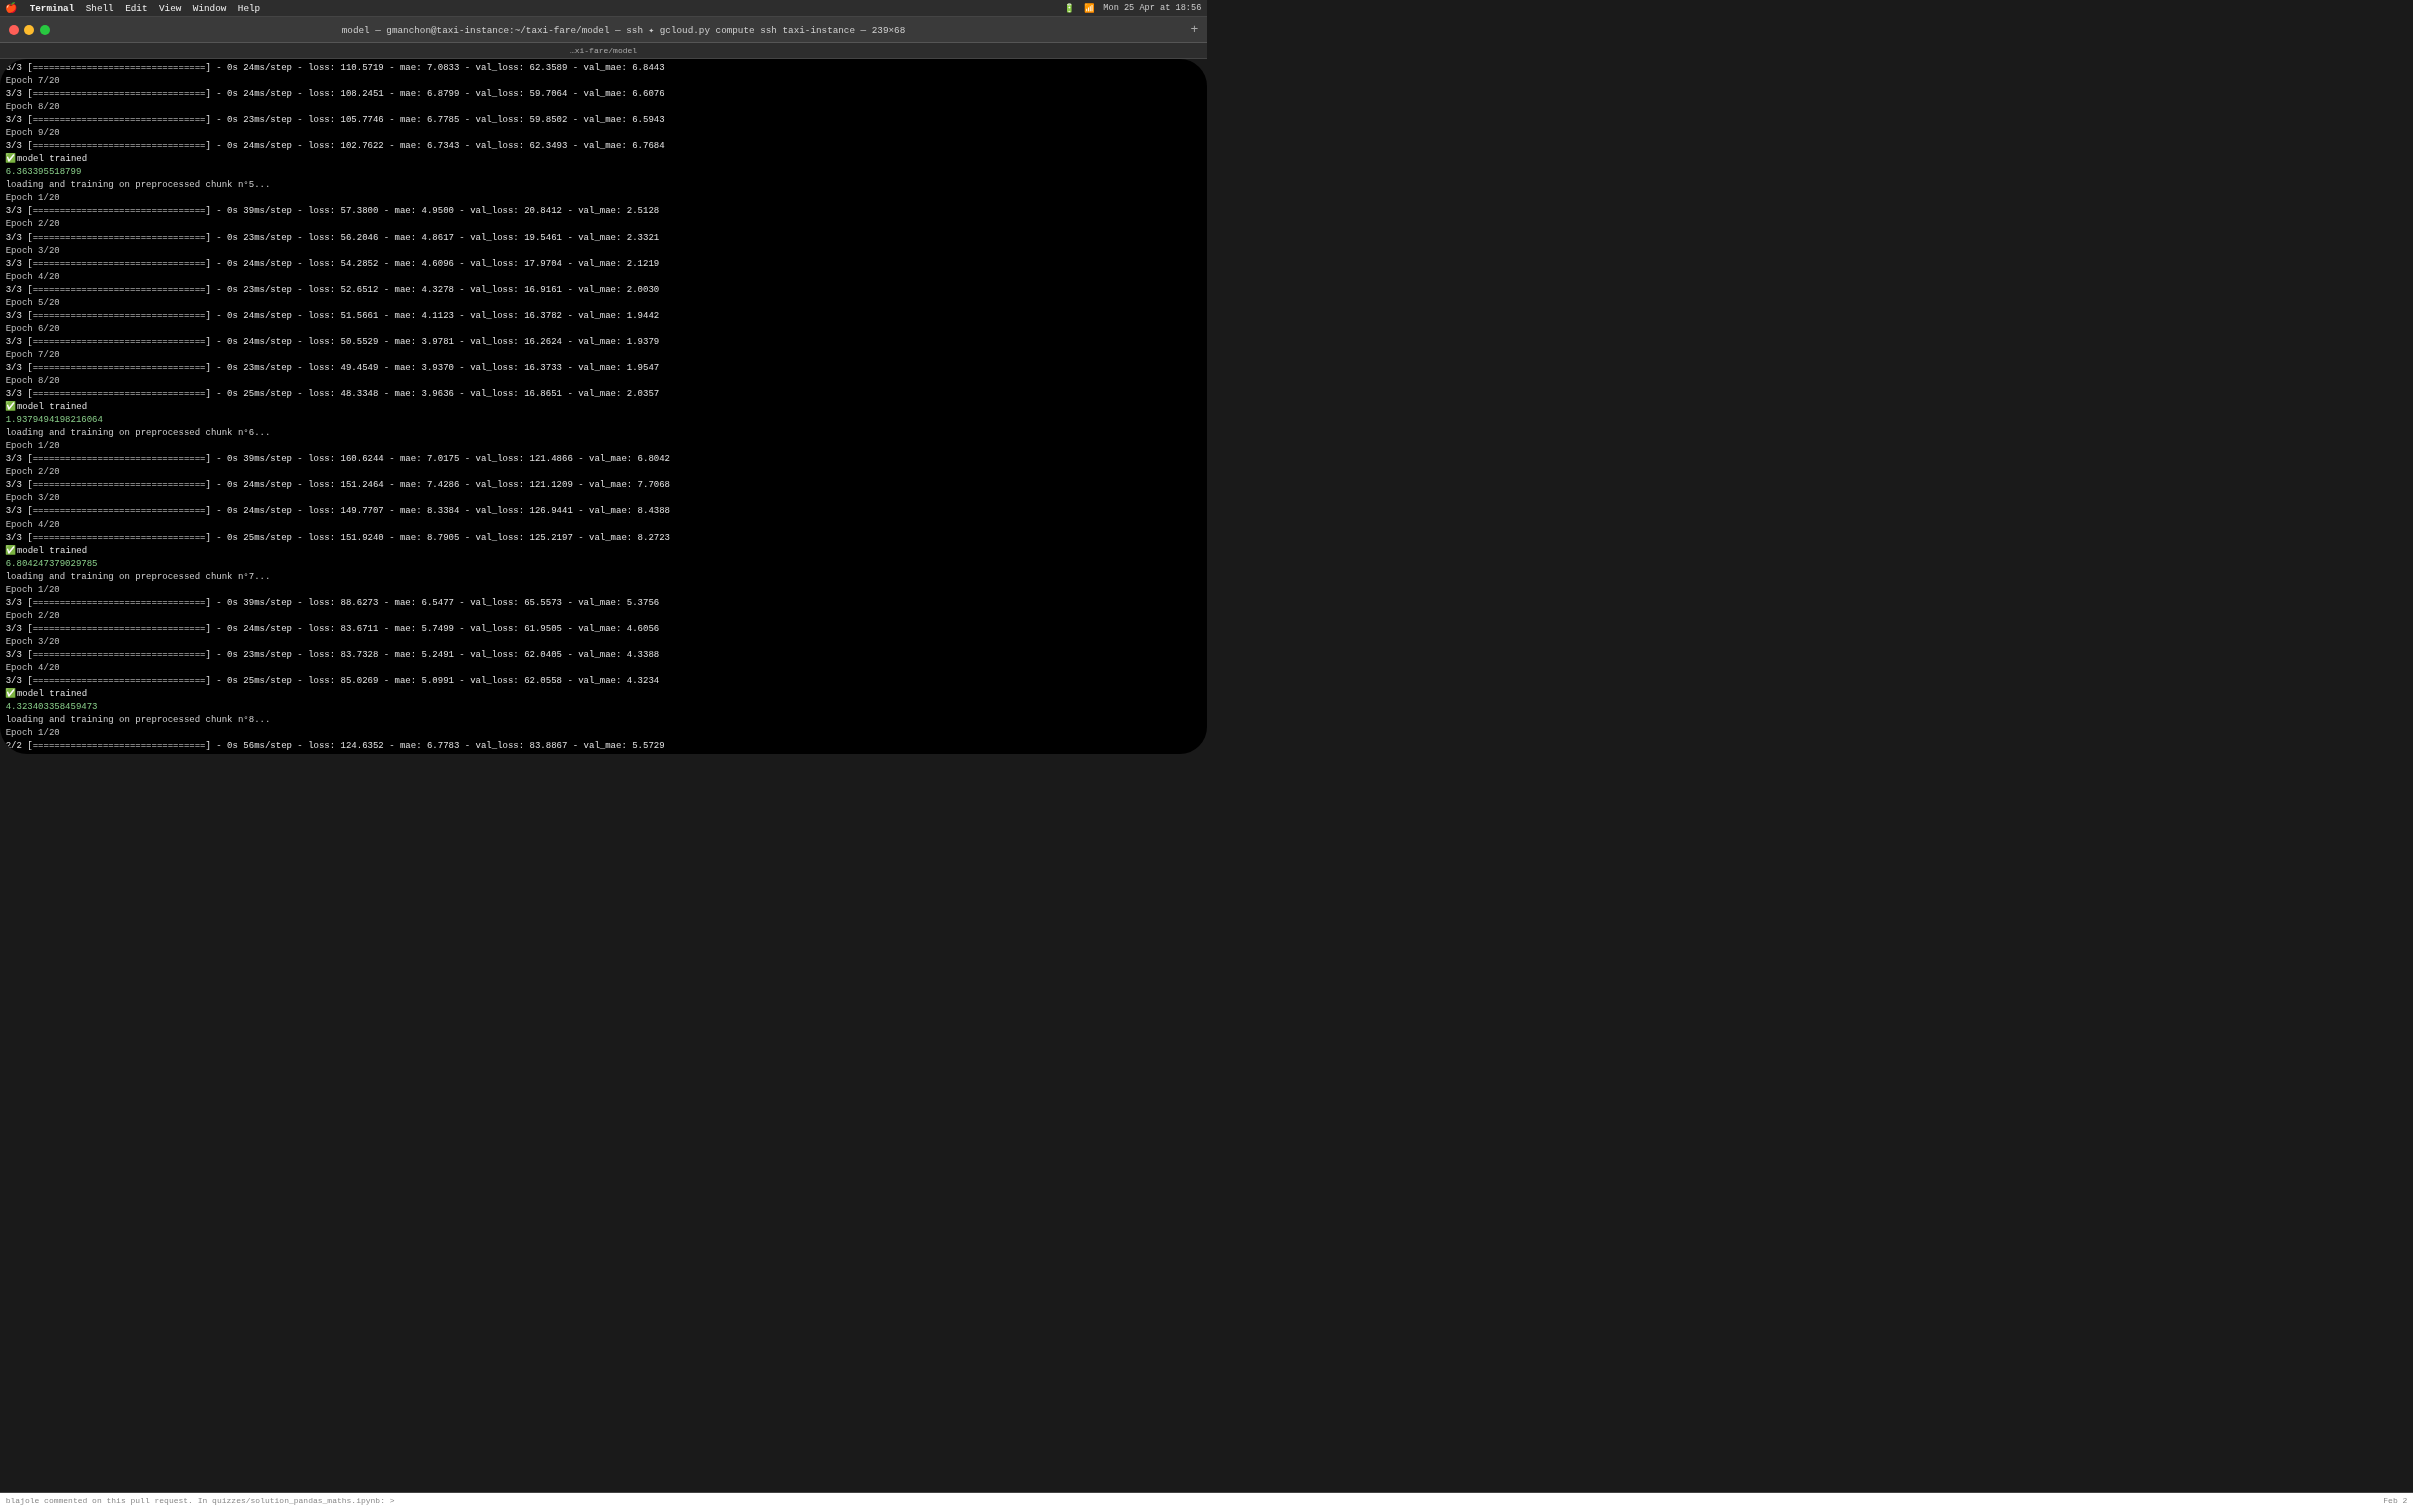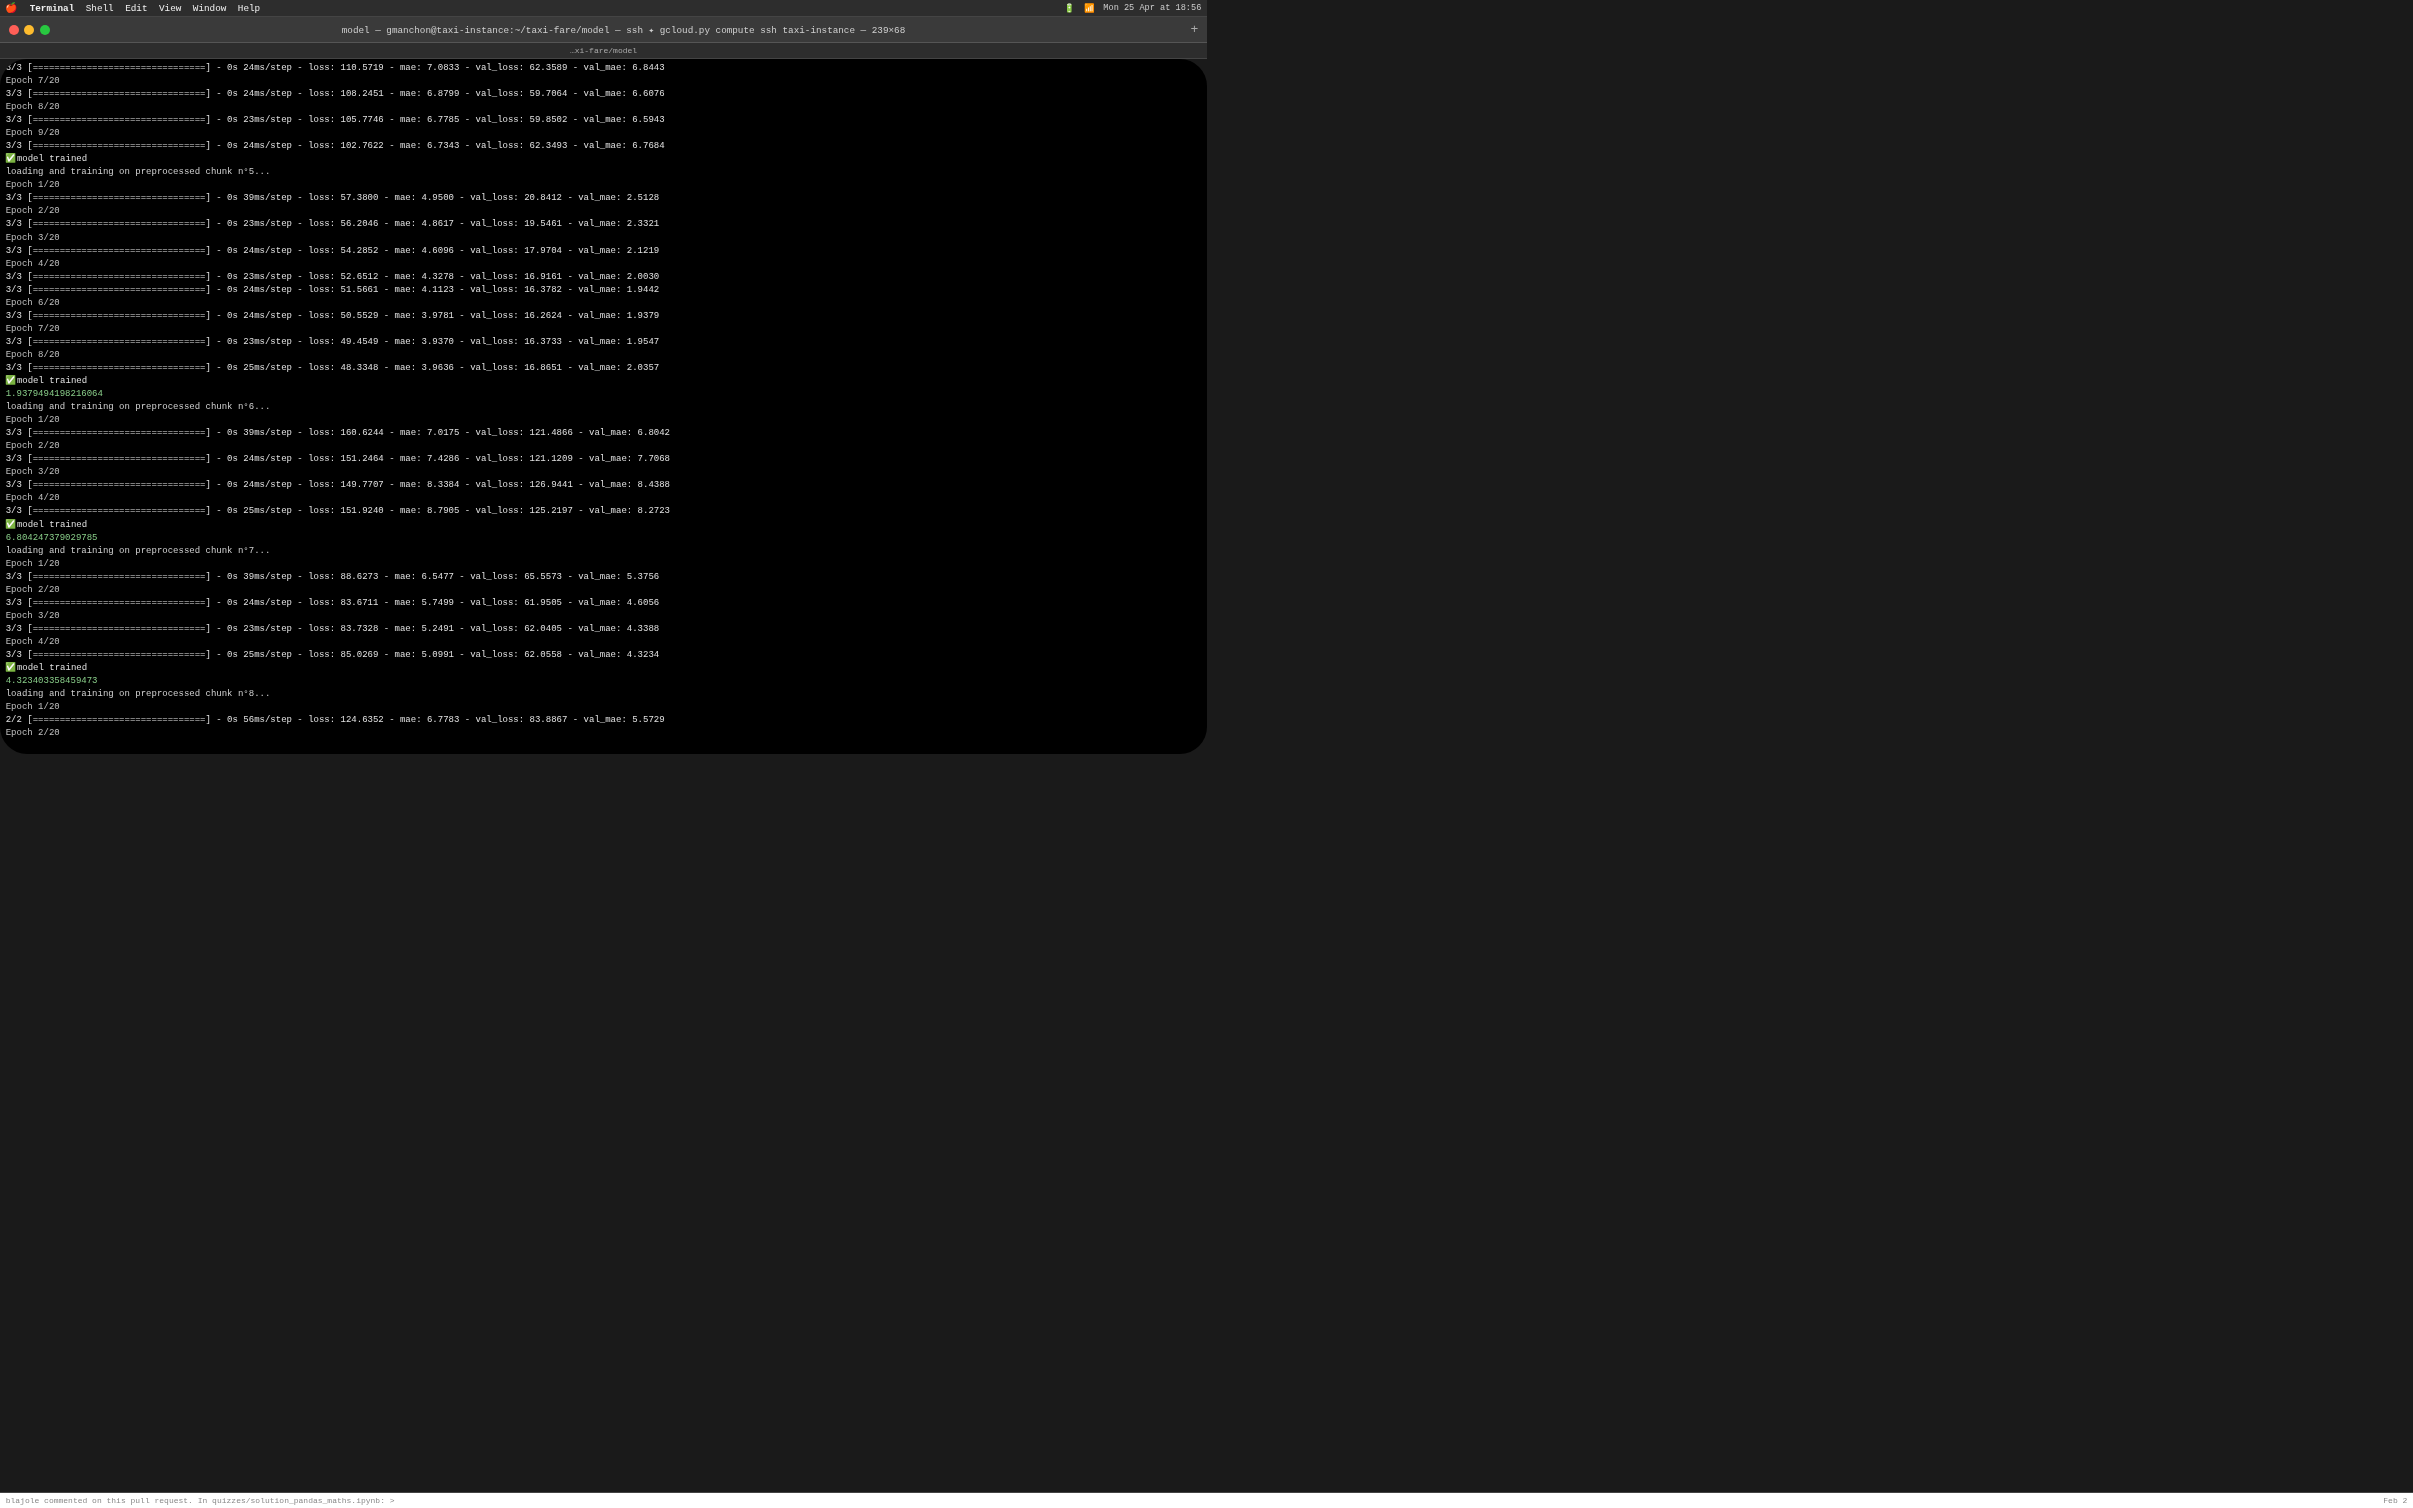--- a/index.html
+++ b/index.html
@@ -180,29 +180,31 @@
 
 <div class="terminal-content" id="terminal-output">
 <div class="line">3/3 [================================] - 0s 24ms/step - loss: 110.5719 - mae: 7.0833 - val_loss: 62.3589 - val_mae: 6.8443</div>
     <div class="line" style="color: rgb(192, 192, 192);">Epoch 7/20</div>
     <div class="line">3/3 [================================] - 0s 24ms/step - loss: 108.2451 - mae: 6.8799 - val_loss: 59.7064 - val_mae: 6.6076</div>
     <div class="line" style="color: rgb(192, 192, 192);">Epoch 8/20</div>
     <div class="line">3/3 [================================] - 0s 23ms/step - loss: 105.7746 - mae: 6.7785 - val_loss: 59.8502 - val_mae: 6.5943</div>
     <div class="line" style="color: rgb(192, 192, 192);">Epoch 9/20</div>
     <div class="line">3/3 [================================] - 0s 24ms/step - loss: 102.7622 - mae: 6.7343 - val_loss: 62.3493 - val_mae: 6.7684</div>
     <div class="line"><span style="color:#00cc00">✅</span>model trained</div>
+    <div class="line" style="color: rgb(136, 204, 136);">6.363395518799</div>
     <div class="line" style="color: rgb(208, 208, 208);">loading and training on preprocessed chunk n°5...</div>
     <div class="line" style="color: rgb(192, 192, 192);">Epoch 1/20</div>
     <div class="line">3/3 [================================] - 0s 39ms/step - loss: 57.3800 - mae: 4.9500 - val_loss: 20.8412 - val_mae: 2.5128</div>
     <div class="line" style="color: rgb(192, 192, 192);">Epoch 2/20</div>
     <div class="line">3/3 [================================] - 0s 23ms/step - loss: 56.2046 - mae: 4.8617 - val_loss: 19.5461 - val_mae: 2.3321</div>
     <div class="line" style="color: rgb(192, 192, 192);">Epoch 3/20</div>
     <div class="line">3/3 [================================] - 0s 24ms/step - loss: 54.2852 - mae: 4.6096 - val_loss: 17.9704 - val_mae: 2.1219</div>
     <div class="line" style="color: rgb(192, 192, 192);">Epoch 4/20</div>
     <div class="line">3/3 [================================] - 0s 23ms/step - loss: 52.6512 - mae: 4.3278 - val_loss: 16.9161 - val_mae: 2.0030</div>
+    <div class="line" style="color: rgb(192, 192, 192);">Epoch 5/20</div>
     <div class="line">3/3 [================================] - 0s 24ms/step - loss: 51.5661 - mae: 4.1123 - val_loss: 16.3782 - val_mae: 1.9442</div>
     <div class="line" style="color: rgb(192, 192, 192);">Epoch 6/20</div>
     <div class="line">3/3 [================================] - 0s 24ms/step - loss: 50.5529 - mae: 3.9781 - val_loss: 16.2624 - val_mae: 1.9379</div>
     <div class="line" style="color: rgb(192, 192, 192);">Epoch 7/20</div>
     <div class="line">3/3 [================================] - 0s 23ms/step - loss: 49.4549 - mae: 3.9370 - val_loss: 16.3733 - val_mae: 1.9547</div>
     <div class="line" style="color: rgb(192, 192, 192);">Epoch 8/20</div>
     <div class="line">3/3 [================================] - 0s 25ms/step - loss: 48.3348 - mae: 3.9636 - val_loss: 16.8651 - val_mae: 2.0357</div>
     <div class="line"><span style="color:#00cc00">✅</span>model trained</div>
     <div class="line" style="color: rgb(136, 204, 136);">1.9379494198216064</div>
     <div class="line" style="color: rgb(208, 208, 208);">loading and training on preprocessed chunk n°6...</div>

